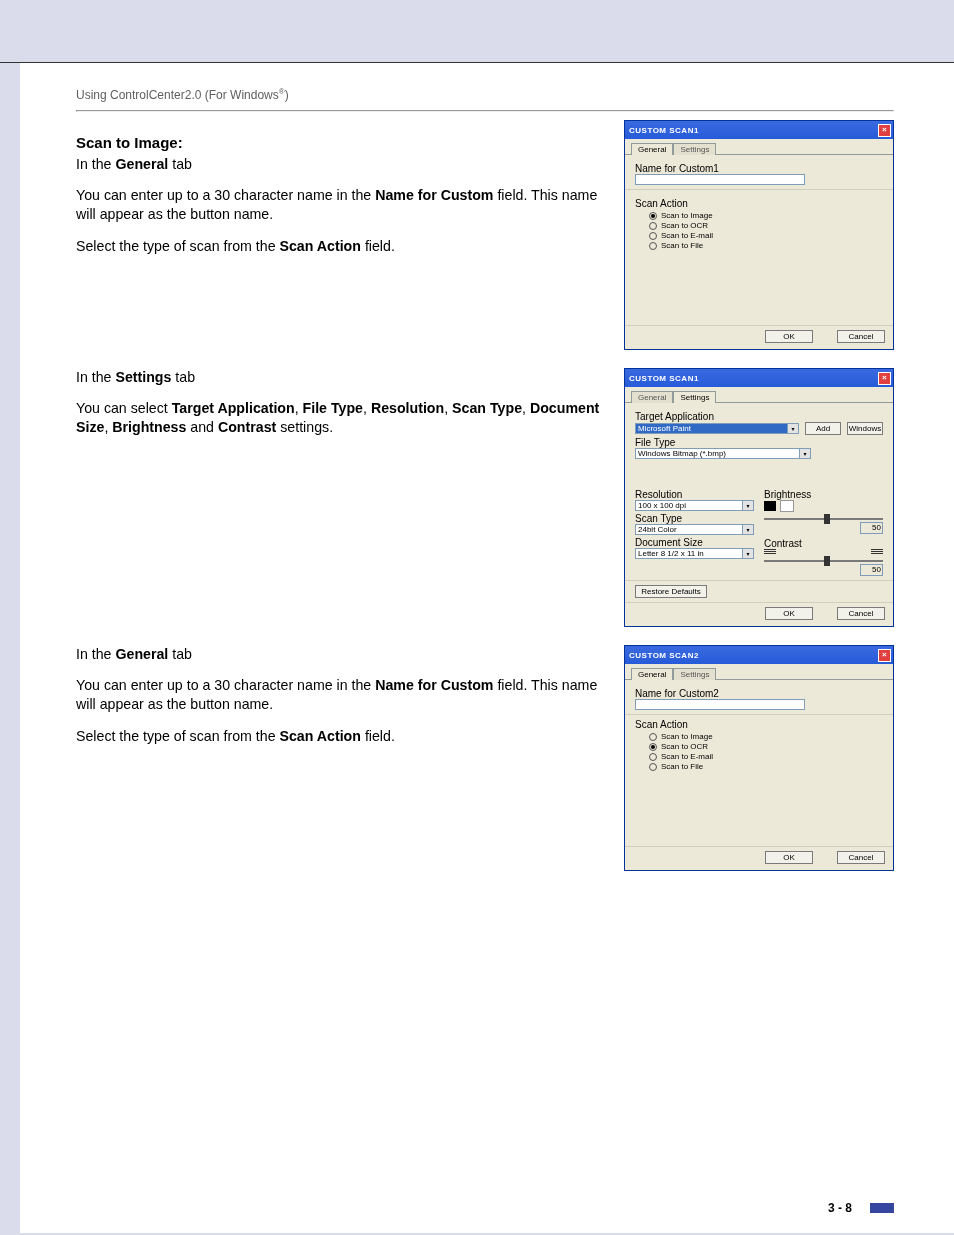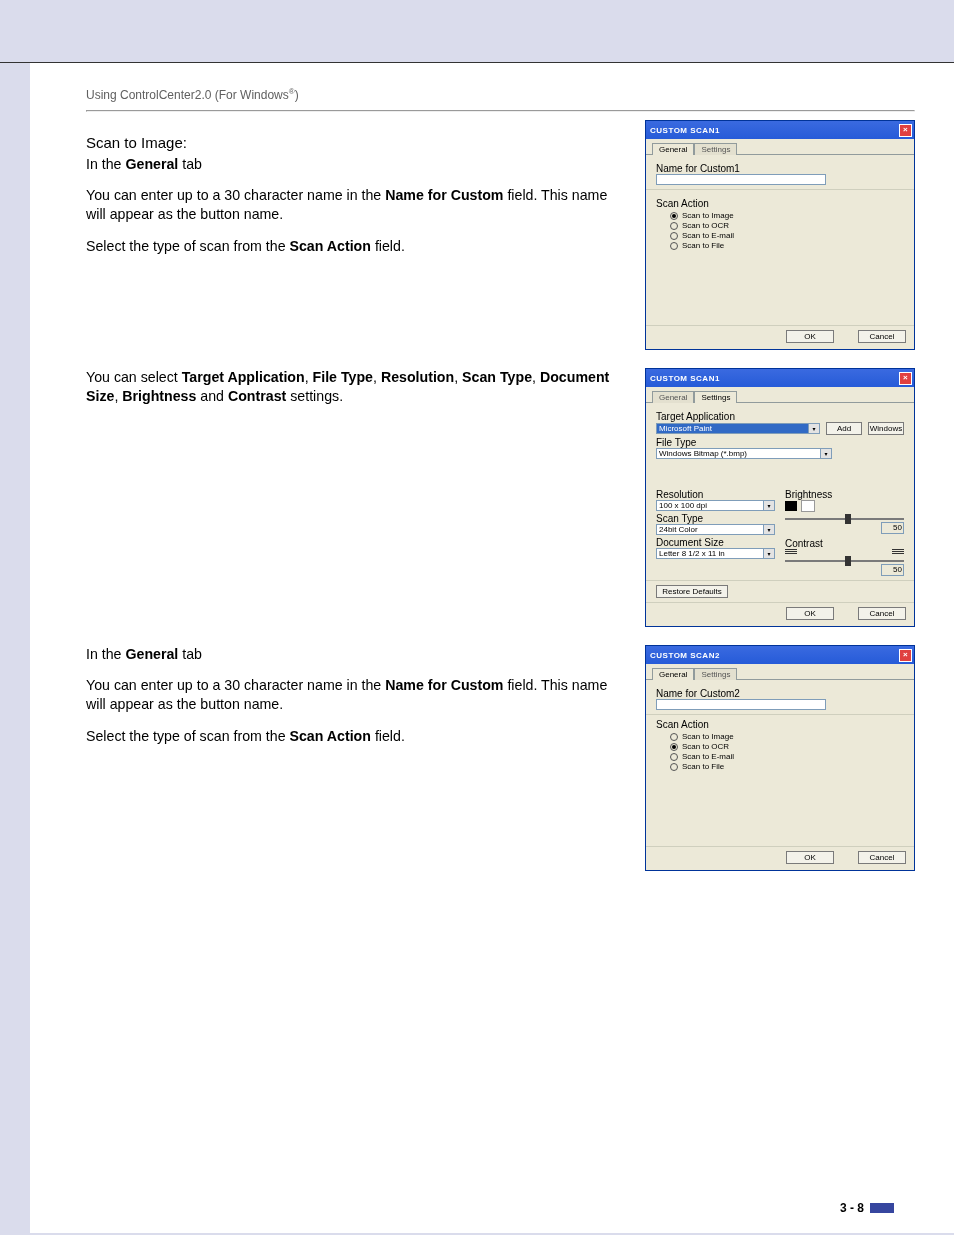--- a/index.html
+++ b/index.html
@@ -19,39 +19,39 @@
     font-family: Arial, Helvetica, sans-serif;
     color: var(--text);
   }
   .top-strip {
     height: 62px;
     background: var(--page-bg);
     border-bottom: 1px solid #333;
   }
   .page {
     background: var(--paper-bg);
-    margin-left: 30px;
+    margin-left: 20px;
     min-height: 1170px;
     position: relative;
-    padding: 24px 39px 40px 56px;
+    padding: 24px 60px 40px 56px;
     box-sizing: border-box;
   }
   .running-head {
     font-size: 12px;
     color: var(--header-gray);
   }
   .running-head sup { font-size: 8px; }
   h1 {
     font-size: 22px;
     font-weight: bold;
     margin: 40px 0 4px 0;
   }
   h1 + hr { border: none; border-top: 1px solid #000; margin: 4px 0 12px 0; }
   .body-text { font-size: 14.2px; line-height: 1.35; margin: 0 0 12px 0; }
-  h2 { font-size: 15px; font-weight: normal; margin: 14px 0 4px 0; }
+  h2 { font-size: 15px; font-weight: bold; margin: 14px 0 4px 0; }
 
   .row { display: flex; gap: 18px; align-items: flex-start; }
   .left-col { flex: 1 1 auto; min-width: 0; }
   .right-col { flex: 0 0 268px; }
 
   
   .dialog {
     width: 268px;
     border: 1px solid #003399;
     background: var(--win-face);
@@ -158,21 +158,21 @@
   .grad-box { width:12px; height:10px; display:inline-block; }
   .bars { display:inline-flex; flex-direction:column; gap:1px; }
   .bars span { height:1px; width:12px; background:#333; }
 
   .footer {
     position: absolute;
     right: 60px;
     bottom: 18px;
     display: flex;
     align-items: center;
-    gap: 6px;
+    gap: 18px;
     font-size: 12px;
     font-weight: bold;
     color: #000;
   }
   .footer-bar { width: 24px; height: 10px; background: var(--footer-bar); }
 </style>
 </head>
 <body>
 
 <div class="top-strip"></div>
@@ -240,20 +240,23 @@
         <div class="btnbar">
           <div class="winbtn"><span>OK</span></div>
           <div class="winbtn"><span>Cancel</span></div>
         </div>
       </div>
     </div>
   </div>
 
   <div class="row">
     <div class="left-col">
+      <p class="body-text">
+        <span>In the </span><b>Settings</b><span> tab</span>
+      </p>
       <p class="body-text">
         <span>You can select </span><b>Target Application</b><span>, </span><b>File Type</b><span>, </span><b>Resolution</b><span>, </span><b>Scan Type</b><span>, </span><b>Document Size</b><span>, </span><b>Brightness</b><span> and </span><b>Contrast</b><span> settings.</span>
       </p>
     </div>
     <div class="right-col">
 
       <div class="dialog">
         <div class="titlebar">
           <span>CUSTOM SCAN1</span>
           <span class="closebox">×</span>

